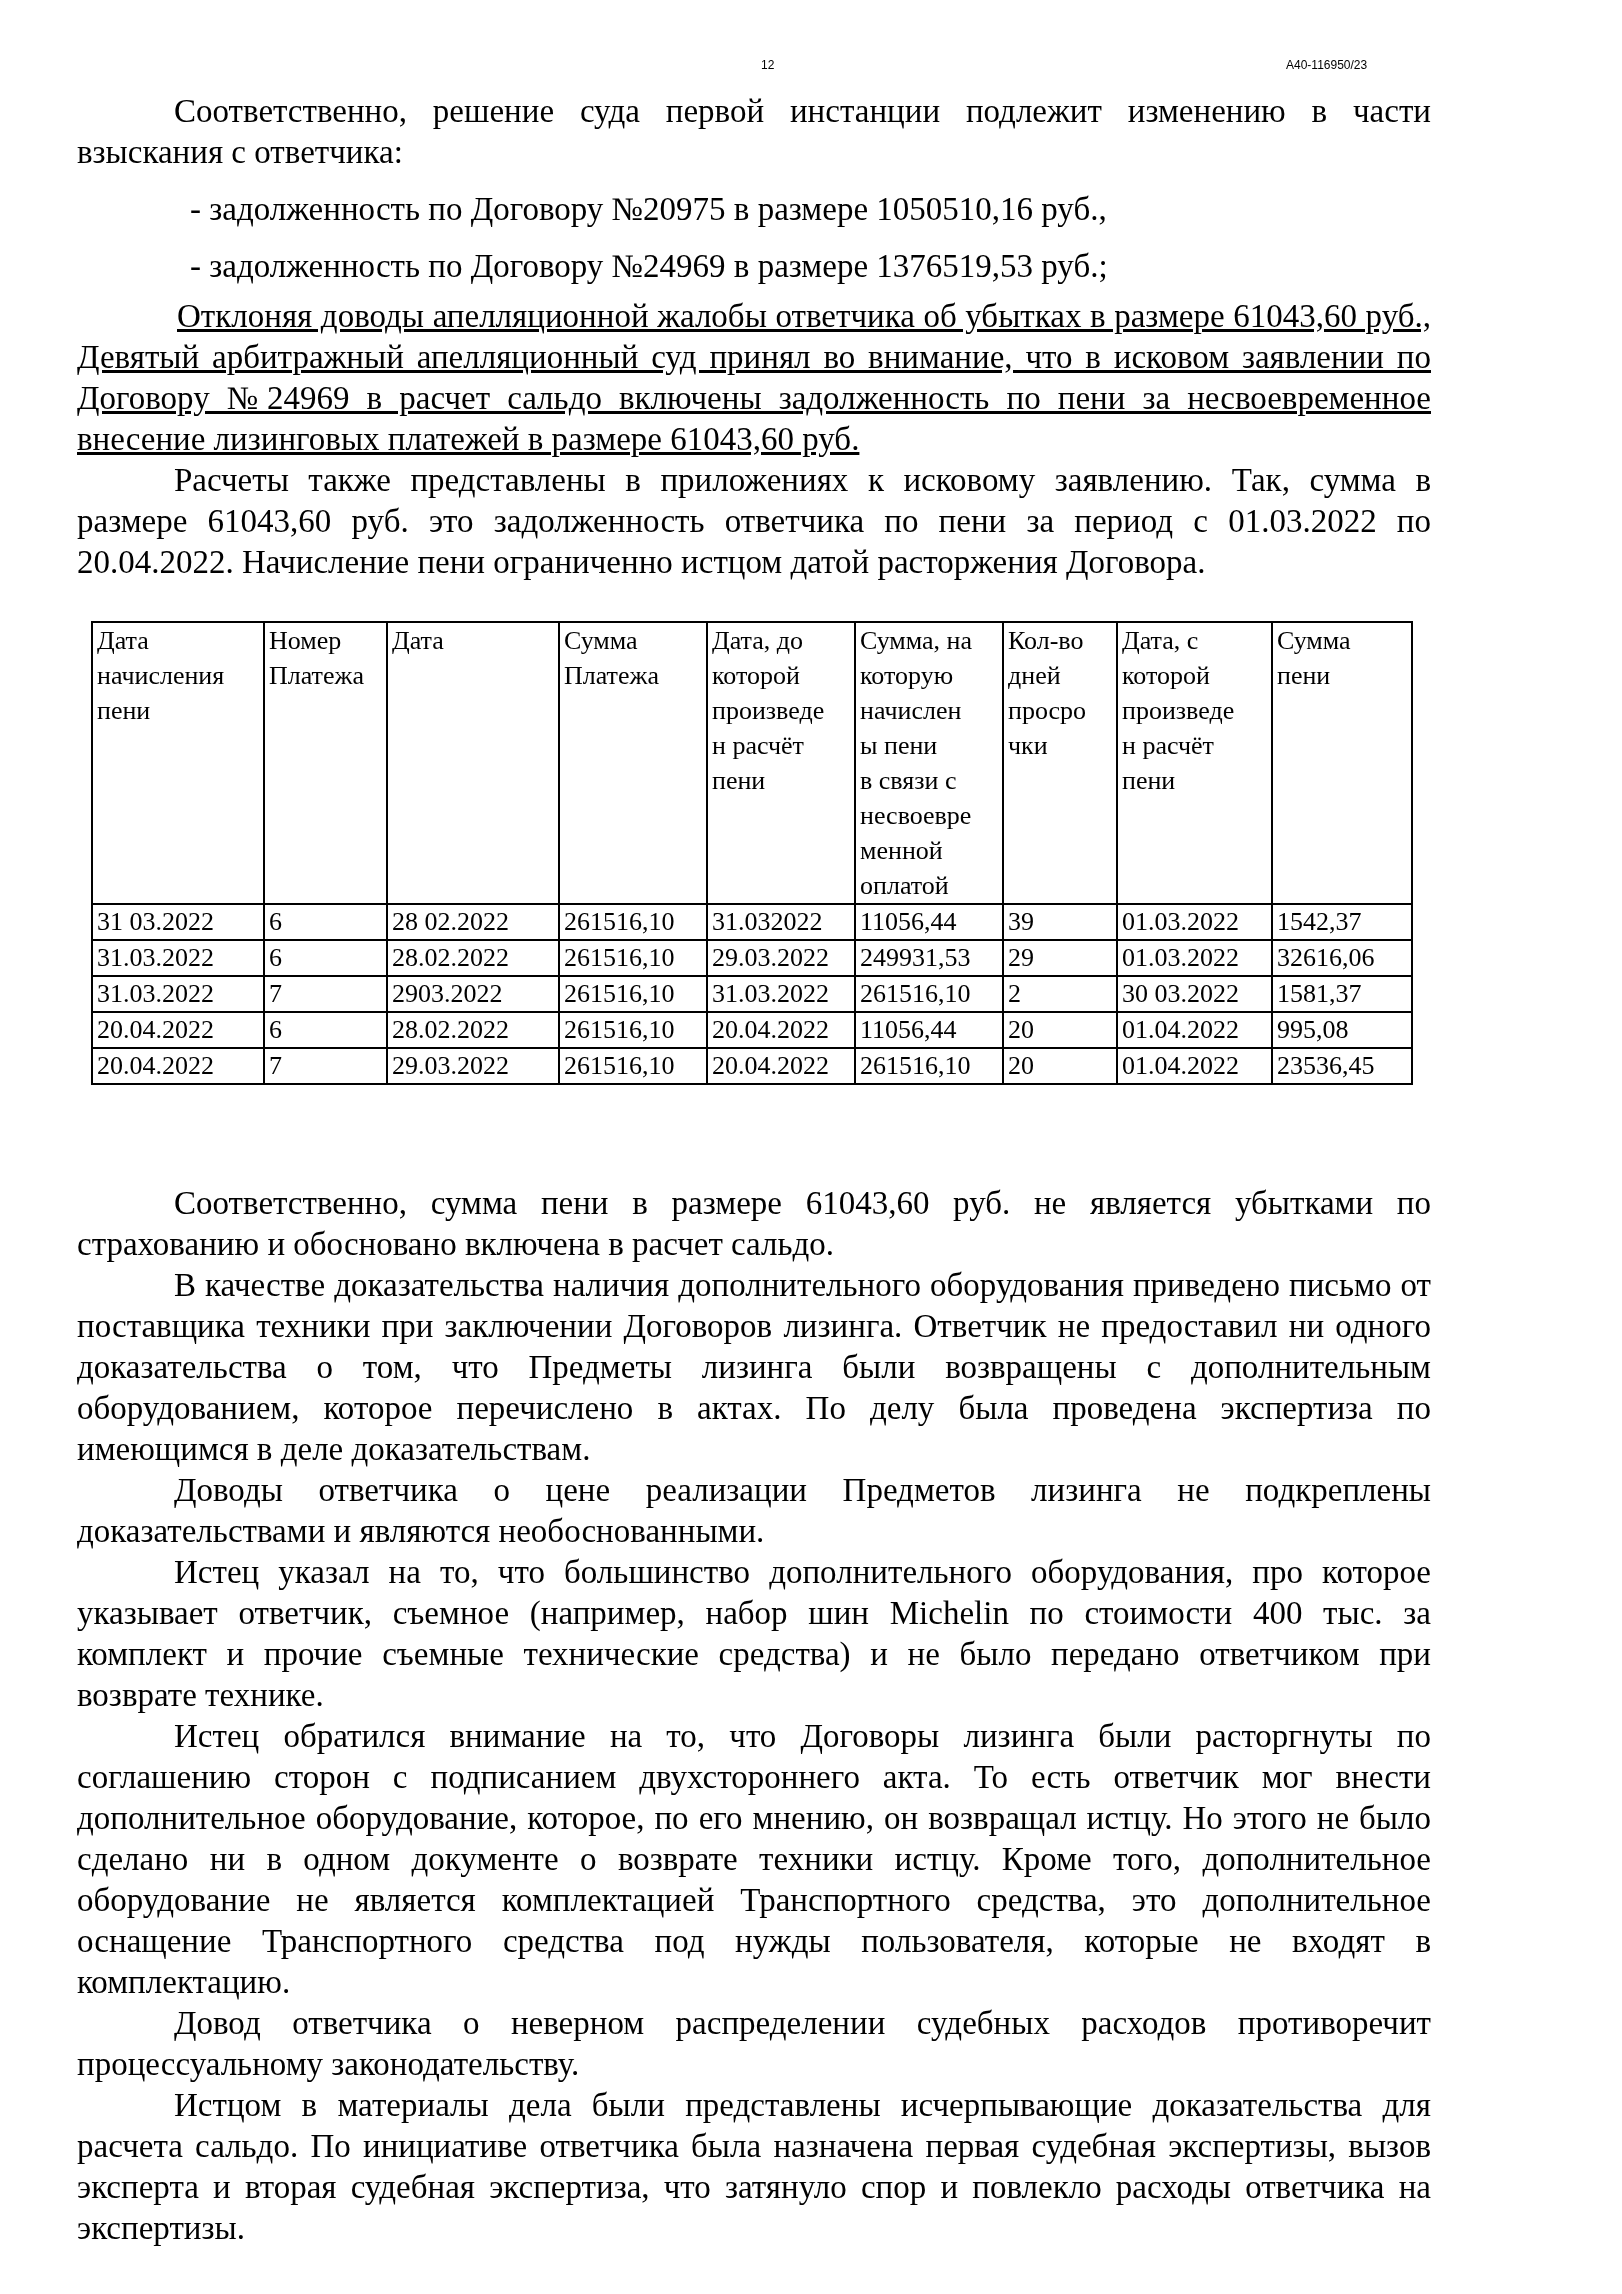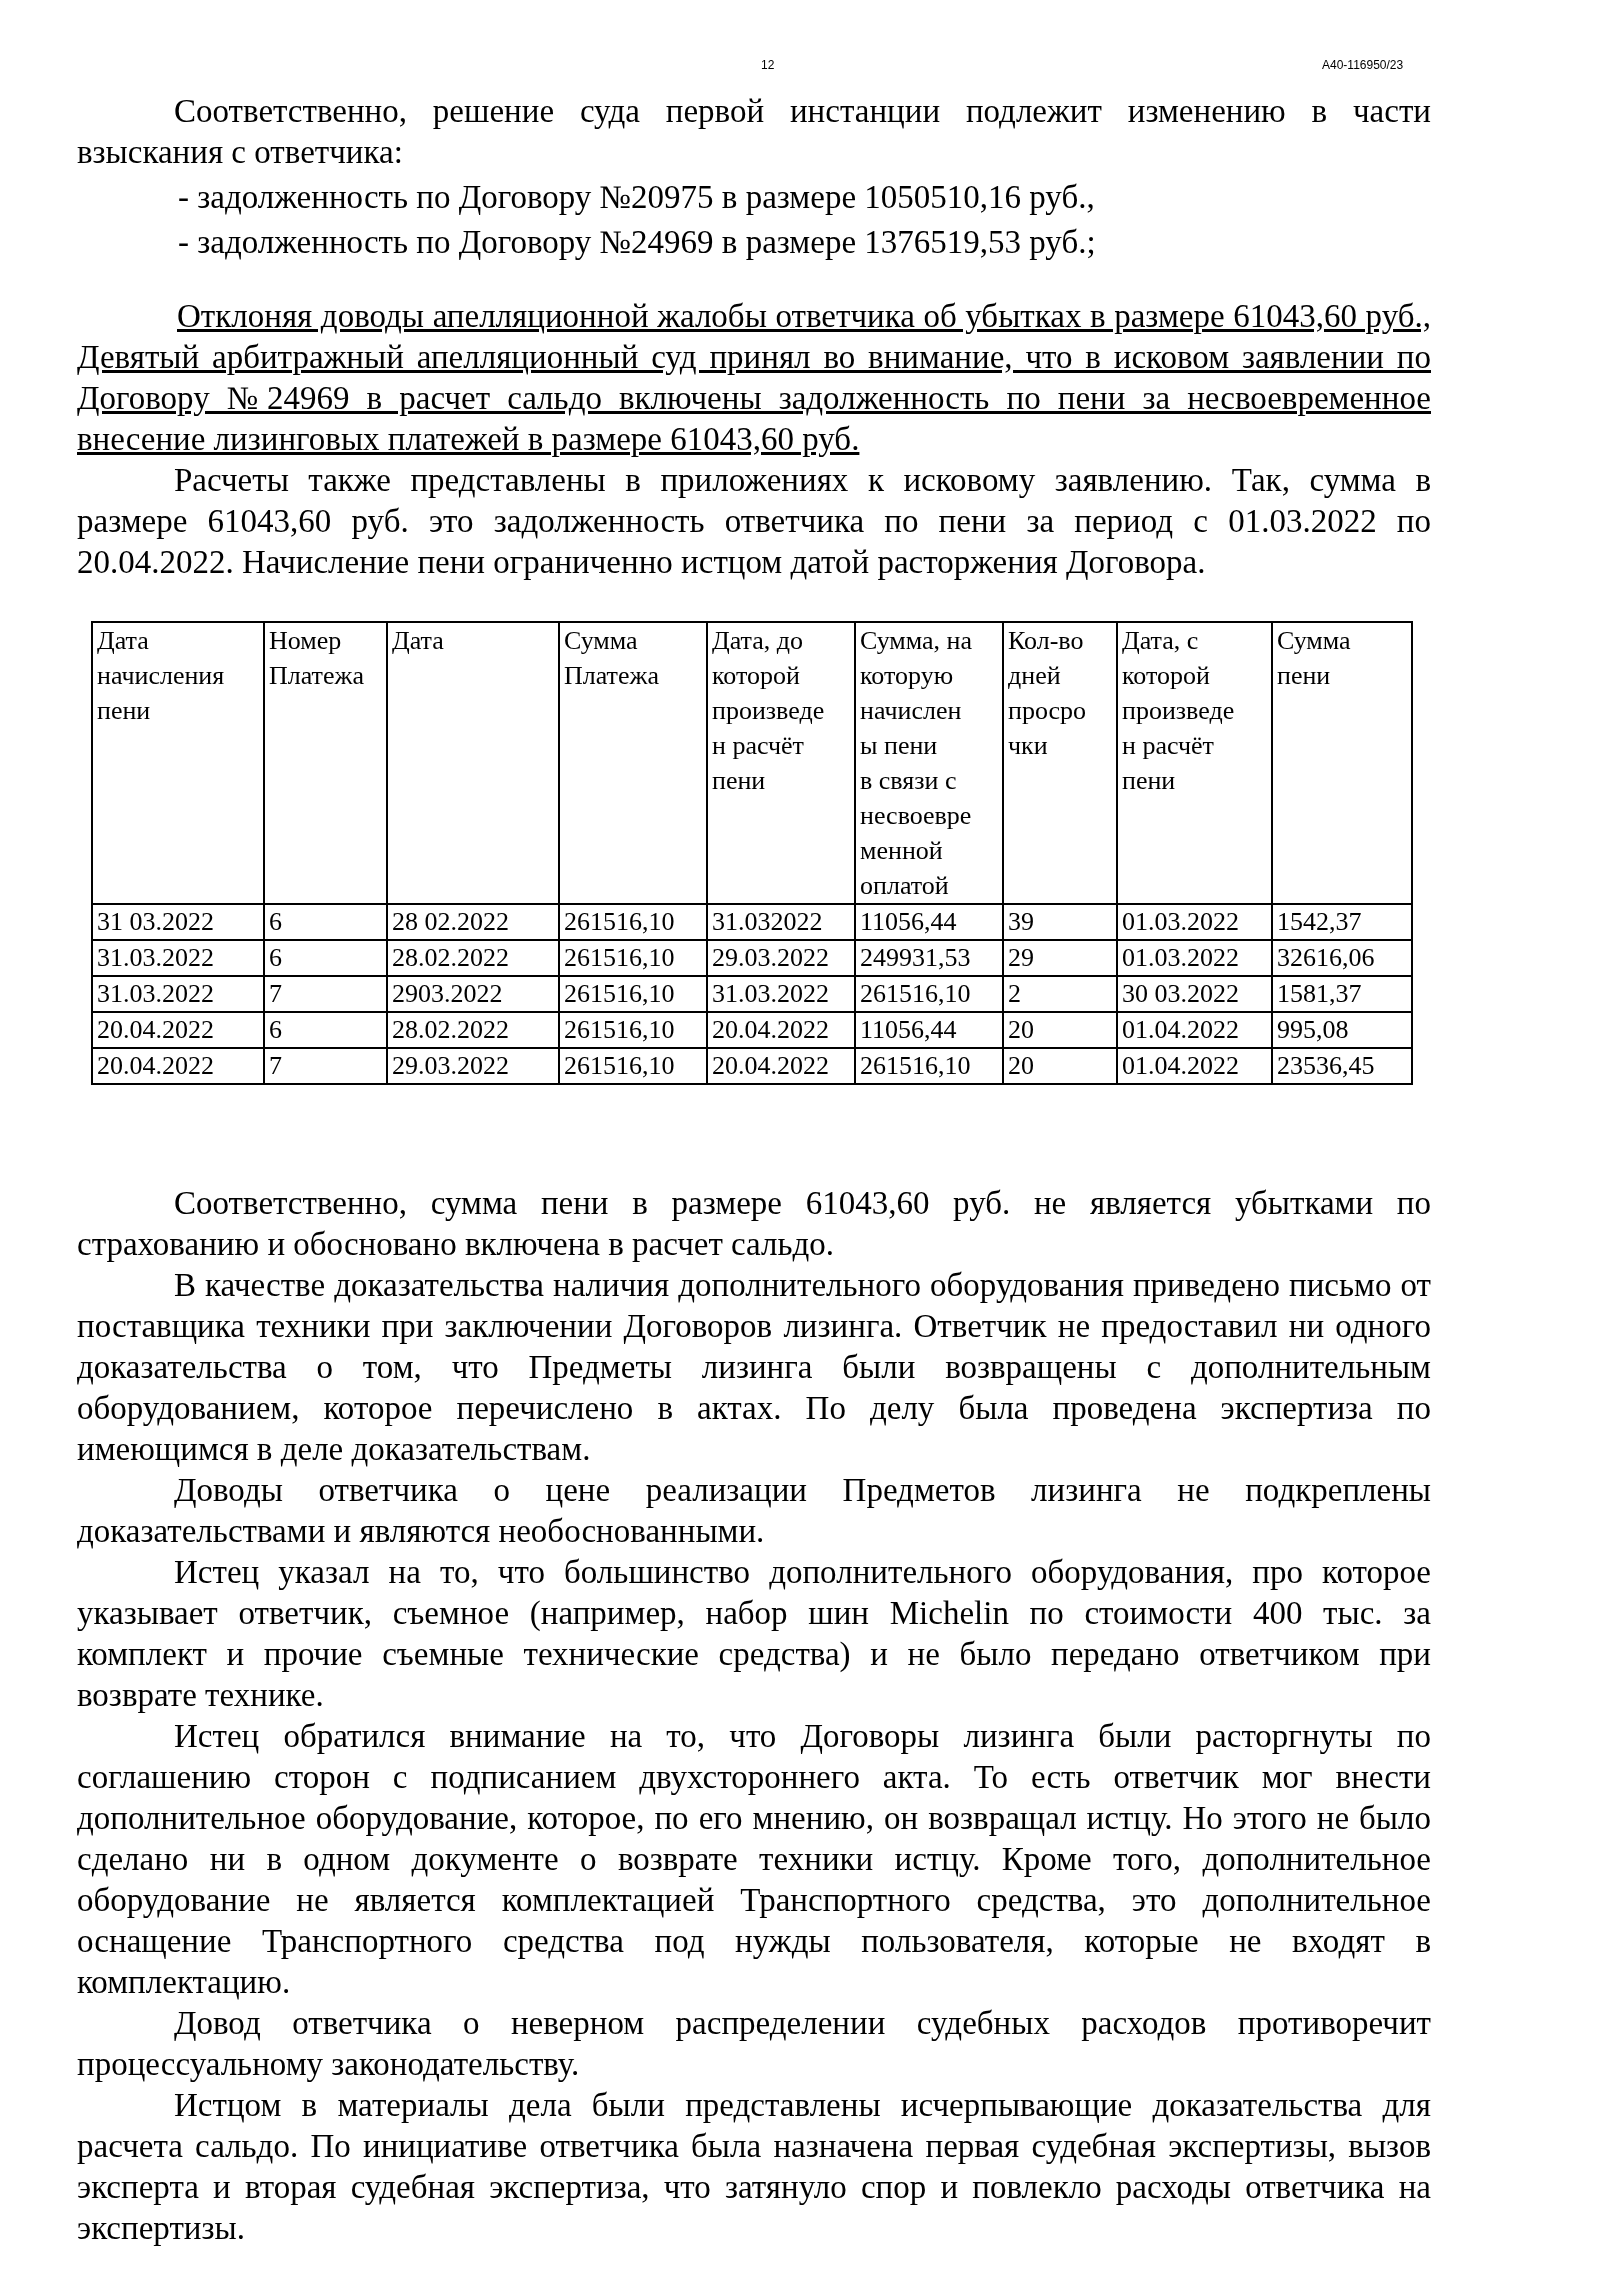--- a/index.html
+++ b/index.html
@@ -1,22 +1,22 @@
 <!DOCTYPE html>
 <html><head>
 <meta charset="utf-8">
 <style>
   html, body { margin: 0; padding: 0; background: #ffffff; }
   body { width: 1622px; height: 2294px; position: relative; overflow: hidden; color: #000; }
   .page { position: absolute; left: 77px; top: 0; width: 1354px; font-family: "Liberation Serif", serif; font-size: 33px; line-height: 41px; }
   .hdr { position: absolute; top: 58px; font-family: "Liberation Sans", sans-serif; font-size: 12px; margin-left: 12px; }
   .hdr-page { left: 749px; }
-  .hdr-case { left: 1310px; }
+  .hdr-case { left: 1274px; }
   .p { text-align: justify; margin: 0; text-indent: 97px; }
-  .li { margin: 4px; padding-left: 97px; text-align: left; }
+  .li { margin: 16px; padding-left: 97px; text-align: left; }
   .text1 { position: absolute; top: 91px; left: 0; width: 100%; }
   .text2 { position: absolute; top: 296px; left: 0; width: 100%; }
   .text2 .p:first-child { text-indent: 100px; text-decoration: underline; }
   .tbl-wrap { position: absolute; top: 621px; left: -1.9px; margin-left: 16px; }
   table { border-collapse: collapse; font-family: "Liberation Serif", serif; font-size: 26px; line-height: 35px; }
   td, th { border: 2.4px solid #000; padding: 0 3.9px; vertical-align: top; text-align: left; font-weight: normal; white-space: nowrap; }
   thead th { height: 278px; padding-top: 0px; white-space: normal; }
   tbody td { height: 34px; line-height: 34px; }
   .text3 { position: absolute; top: 1183px; left: 0; width: 100%; }
 </style>

